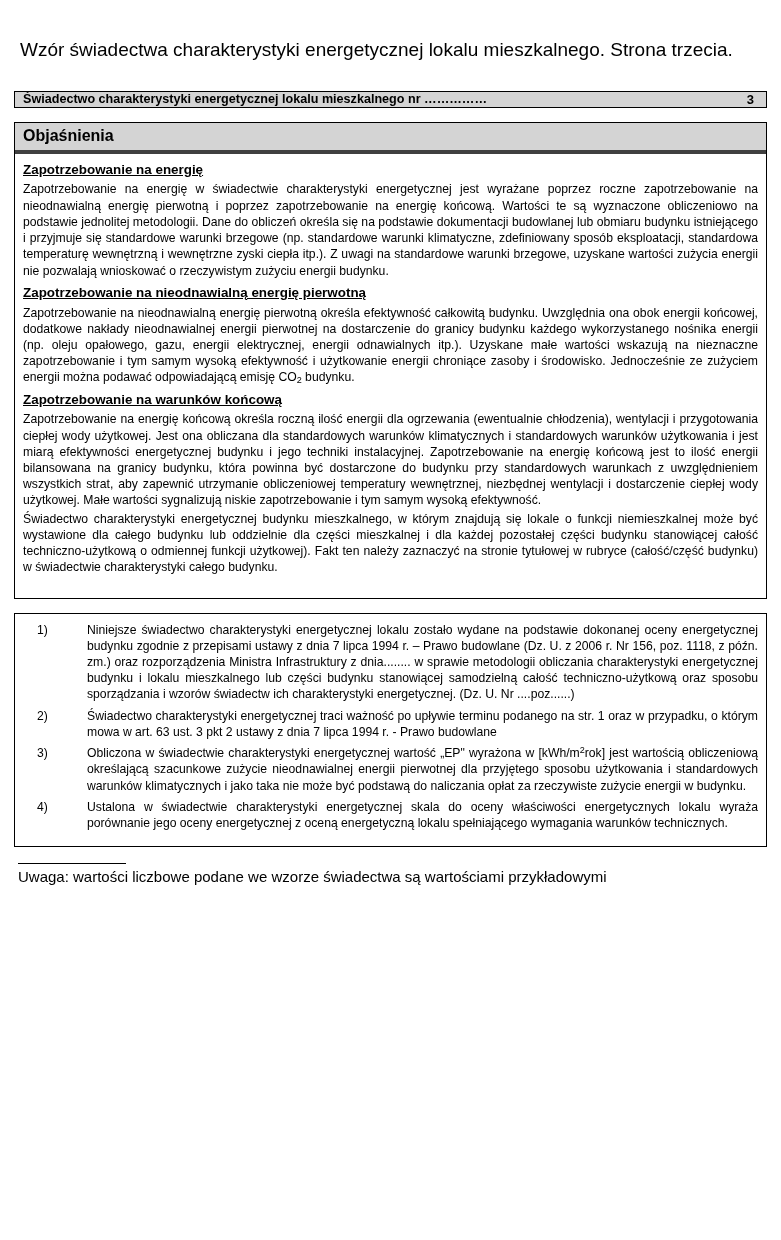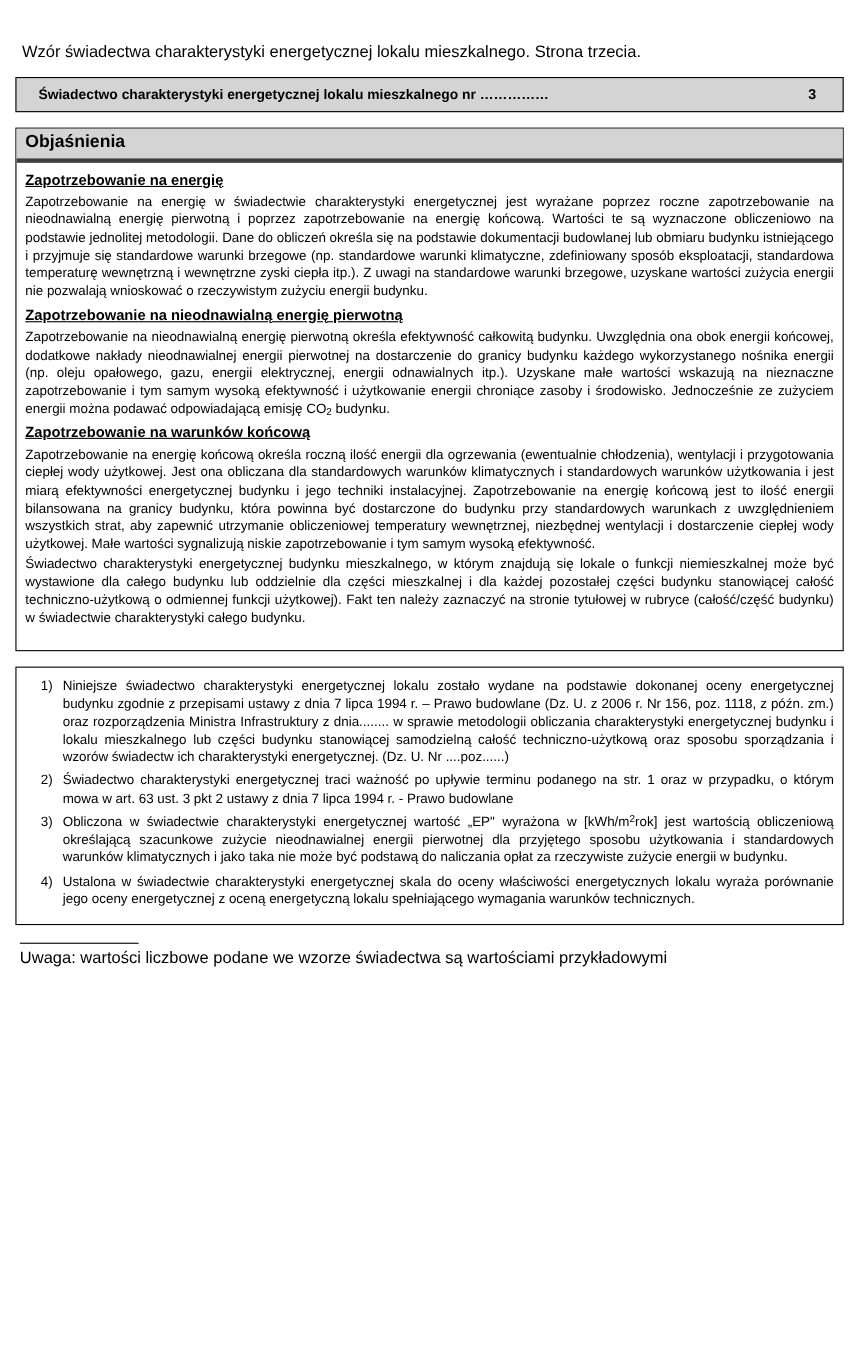--- a/index.html
+++ b/index.html
@@ -16,32 +16,32 @@
     overflow: hidden;
   }
   .page {
     width: 781px;
     height: 1240px;
     box-sizing: border-box;
     padding: 30px 14px 0 14px;
     position: relative;
   }
   .doc-caption {
-    font-size: 15px;
-    margin: 8px 0 12px 6px;
+    font-size: 19px;
+    margin: 8px 0 28px 6px;
     line-height: 1.3;
   }
   .title-bar {
     border: 1px solid #000;
     background: #d4d4d4;
-    height: 32px;
+    height: 17px;
     display: flex;
     align-items: center;
     justify-content: space-between;
-    padding: 0 20px;
+    padding: 0 8px;
     box-sizing: border-box;
     font-weight: bold;
     font-size: 12.6px;
   }
   .title-bar .cert-title { letter-spacing: 0; }
   .title-bar .page-no { font-weight: bold; font-size: 13px; padding-right: 4px;}
   .section {
     border: 1px solid #000;
     margin-top: 14px;
     box-sizing: border-box;
@@ -88,20 +88,21 @@
   .info-list li .num {
     width: 34px;
     flex: 0 0 34px;
     text-align: left;
     padding-left: 14px;
     box-sizing: border-box;
   }
   .info-list li .txt {
     flex: 1 1 auto;
     text-align: justify;
+    margin-left: 30px;
   }
   .footnote-wrap {
     margin-top: 16px;
     padding-left: 4px;
   }
   .footnote-rule {
     width: 108px;
     border-top: 1px solid #000;
     margin-bottom: 3px;
   }

